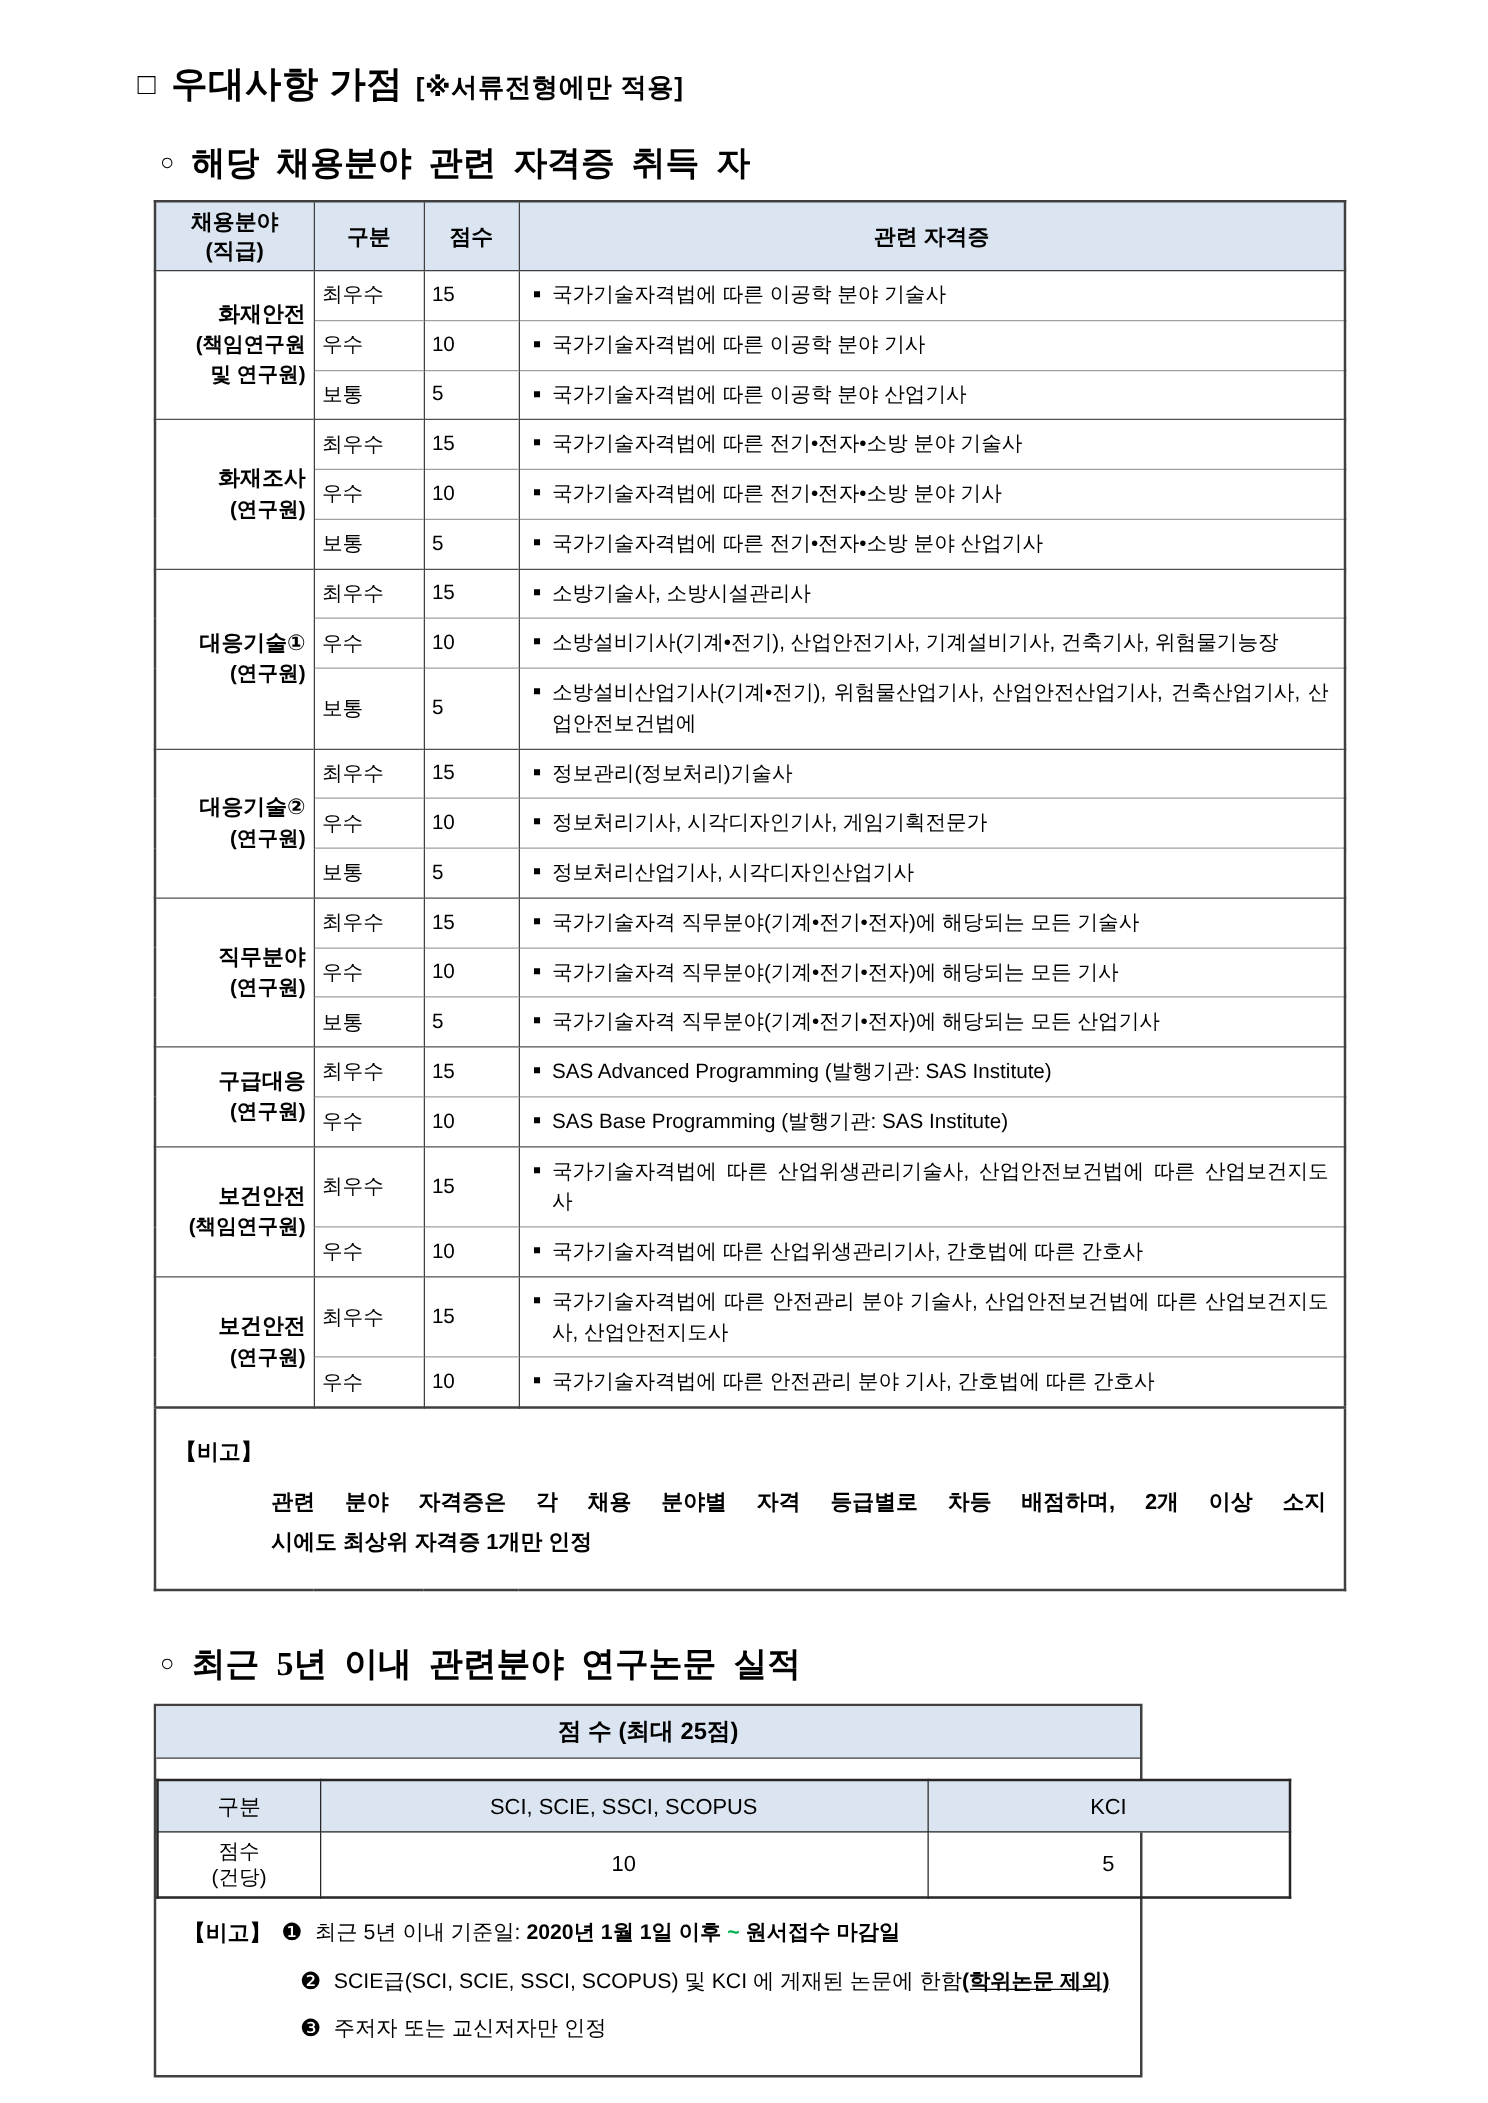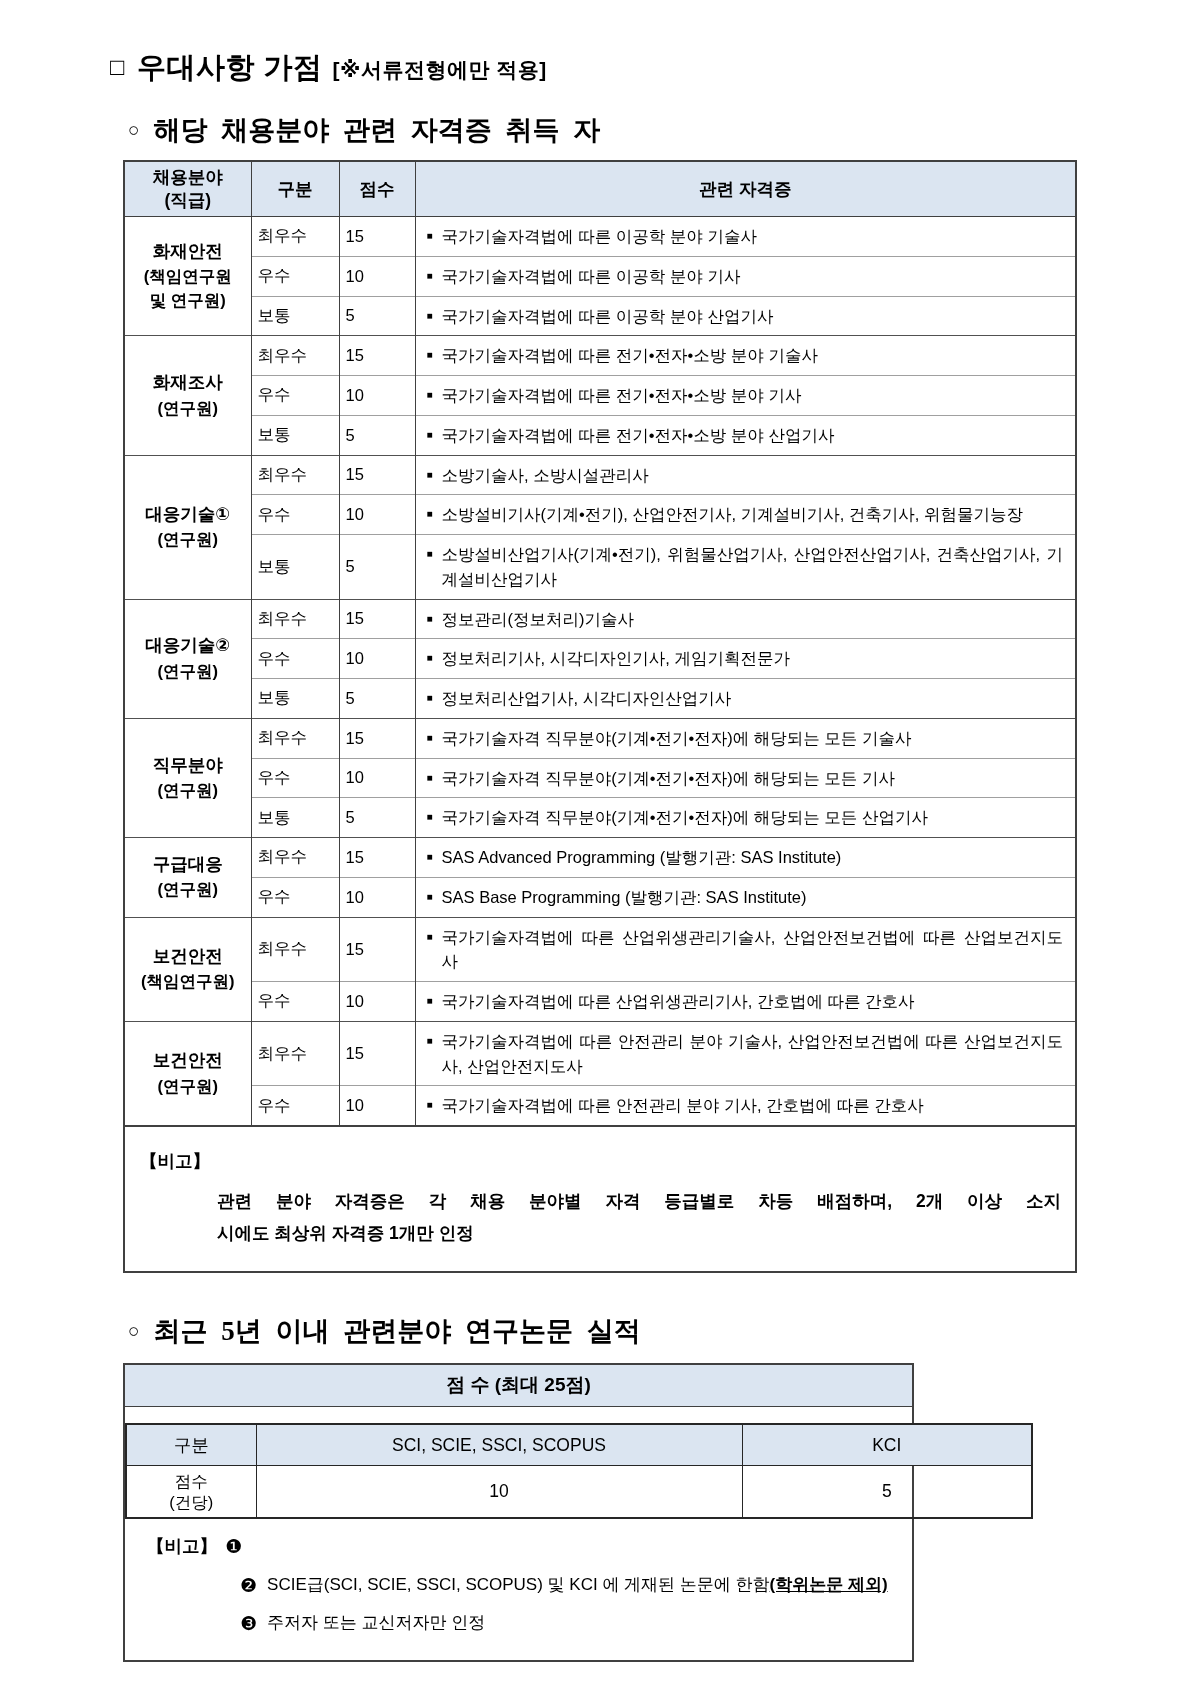--- a/index.html
+++ b/index.html
@@ -12,21 +12,21 @@
   .main-title .note{font-size:21px;margin-left:10px;}
   .sec-title{margin:24px 0 12px 128px;font-family:"Liberation Serif","DejaVu Serif",serif;font-size:27px;font-weight:bold;word-spacing:7px;}
   .sec-title .pfx{font-size:19px;font-weight:normal;margin-right:14px;position:relative;top:-3px;}
   .sec2{margin-top:40px;}
 
   
   table.t1{border-collapse:collapse;table-layout:fixed;width:952px;margin-left:123px;border:2px solid #404040;}
   .t1 th{background:#dbe5f1;font-size:17.5px;font-weight:bold;height:52px;white-space:pre-line;border-left:1px solid #404040;border-bottom:1.5px solid #404040;vertical-align:middle;line-height:1.3;}
   .t1 td{border-left:1px solid #404040;border-top:1px solid #a0a0a0;font-size:16.5px;padding:7px 6px;vertical-align:middle;}
   .t1 tr.gs td{border-top:1.5px solid #515151;}
-  .t1 td.c-cat{text-align:center;font-weight:bold;font-size:17.5px;line-height:1.45;margin-left:16px;}
+  .t1 td.c-cat{text-align:right;font-weight:bold;font-size:17.5px;line-height:1.45;margin-left:16px;}
   .cat-sub{white-space:pre-line;font-size:16.5px;margin-top:1px;}
   .t1 td.c-grade,.t1 td.c-score{text-align:left;}
   .t1 td.c-cert{padding:7px 12px 7px 11px;}
   .certwrap{display:flex;align-items:flex-start;}
   .blt{font-size:10px;line-height:24px;margin-right:9px;flex:none;}
   .ct{flex:1;text-align:justify;line-height:1.5;}
   .t1 tr.note-row td{border-top:2px solid #404040;padding:20px 14px 24px 15px;}
   .bigo{display:flex;font-weight:bold;font-size:17.5px;line-height:1.6;}
   .bigo .lbl{white-space:nowrap;margin-right:7px;}
   .bigo-body{flex:1;margin-top:40px;}
@@ -175,21 +175,21 @@
               <span class="ct">소방설비기사(기계•전기), 산업안전기사, 기계설비기사, 건축기사, 위험물기능장</span>
             </div>
           </td>
       </tr>
       <tr>
         <td class="c-grade">보통</td>
         <td class="c-score">5</td>
         <td class="c-cert">
             <div class="certwrap">
               <span class="blt">■</span>
-              <span class="ct">소방설비산업기사(기계•전기), 위험물산업기사, 산업안전산업기사, 건축산업기사, 기계설비산업기사</span>
+              <span class="ct">소방설비산업기사(기계•전기), 위험물산업기사, 산업안전산업기사, 건축산업기사, 산업안전보건법에</span>
             </div>
           </td>
       </tr>
 
       <tr class="gs">
         <td class="c-cat" rowspan="3">
           <div>대응기술②</div>
           <div class="cat-sub">(연구원)</div>
         </td>
         <td class="c-grade">최우수</td>
@@ -373,20 +373,21 @@
           <td>10</td>
           <td>5</td>
         </tr>
       </tbody>
     </table>
 
     <div class="note2">
       <div class="nrow first">
         <span class="lbl">【비고】</span>
         <span class="mk">❶</span>
+        <span class="ntext"><span>최근 5년 이내 기준일: </span><span class="b">2020년 1월 1일 이후 </span><span style="color:#00B050;font-weight:bold;">~</span><span class="b"> 원서접수 마감일</span></span>
       </div>
       <div class="nrow">
         <span class="mk">❷</span>
         <span class="ntext"><span>SCIE급(SCI, SCIE, SSCI, SCOPUS) 및 KCI 에 게재된 논문에 한함</span><span class="bu">(학위논문 제외)</span></span>
       </div>
       <div class="nrow">
         <span class="mk">❸</span>
         <span class="ntext">주저자 또는 교신저자만 인정</span>
       </div>
     </div>

